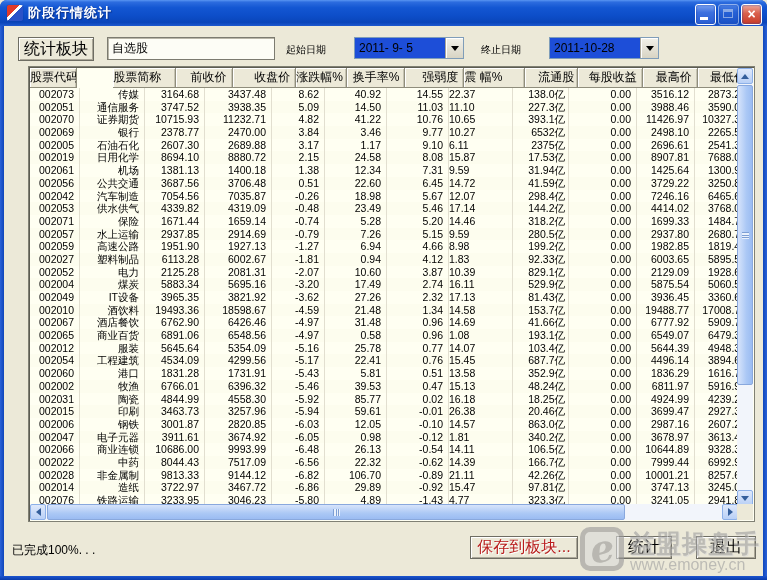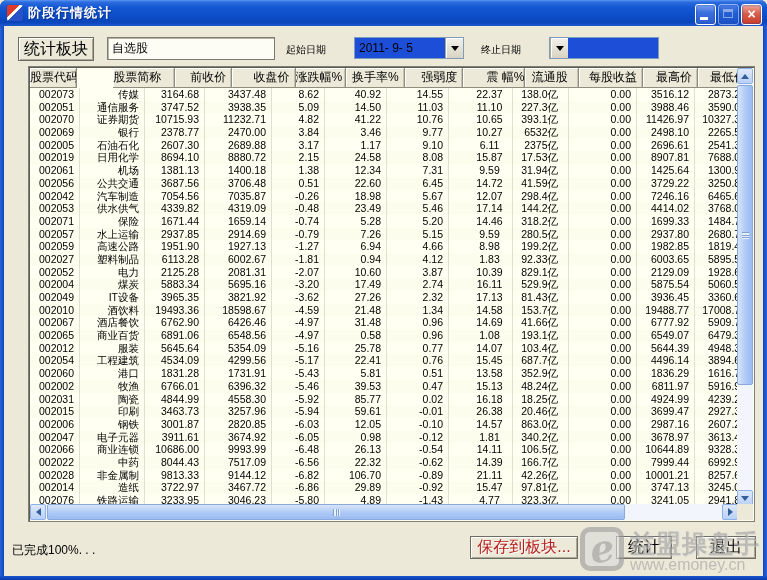--- a/index.html
+++ b/index.html
@@ -77,22 +77,22 @@
   .td{font-size:10.5px;line-height:12.7px;color:#000;box-sizing:border-box;
     border-right:1px solid #e2dfd0;white-space:nowrap;overflow:hidden;}
   
   .c0{width:50px;text-align:center;padding-left:4px;}
   .c1{width:65px;text-align:right;padding-right:5px;}
   .c2{width:60px;text-align:right;padding-right:5px;}
   .c3{width:67px;text-align:right;padding-right:5px;}
   .c4{width:53px;text-align:right;padding-right:5px;}
   .c5{width:62px;text-align:right;padding-right:5px;}
   .c6{width:62px;text-align:right;padding-right:5px;}
-  .c7{width:64px;text-align:center;padding-right:5px;padding-left:23px;}
-  .c8{width:56px;text-align:right;padding-right:10px;}
+  .c7{width:64px;text-align:left;padding-right:5px;}
+  .c8{width:56px;text-align:right;padding-right:3px;}
   .c9{width:68px;text-align:right;padding-right:5px;}
   .c10{width:58px;text-align:right;padding-right:5px;}
   .c11{width:56px;text-align:right;padding-right:4px;}
   .th.c0{text-align:center;padding-left:0;}
   .th.c1{text-align:center;padding-right:16px;margin-left:36px;}
   
   .vsb{position:absolute;right:1px;top:1px;width:16px;height:438px;background:#f2f5fb;}
   .hsb{position:absolute;left:1px;bottom:1px;height:16px;width:708px;background:#f2f5fb;}
   .corner{position:absolute;right:1px;bottom:1px;width:16px;height:16px;background:#ece9d8;}
   .sb-btn{position:absolute;width:16px;height:16px;border:1px solid #8cb0e8;border-radius:2px;
@@ -163,20 +163,21 @@
   <input class="board-input" value="自选股" style="">
   <div class="tb-label lbl-start">起始日期</div>
   <div class="combo start">
     <div class="combo-value">2011- 9- 5</div>
     <div class="combo-btn">
       <span class="tri-down"></span>
     </div>
   </div>
   <div class="tb-label lbl-end">终止日期</div>
   <div class="combo end">
+    <div class="combo-value">2011-10-28</div>
     <div class="combo-btn">
       <span class="tri-down"></span>
     </div>
   </div>
 </div>
 
 <div class="table-wrap">
   <div class="content">
     <div class="thead">
       <div class="th c0">股票代码</div>

